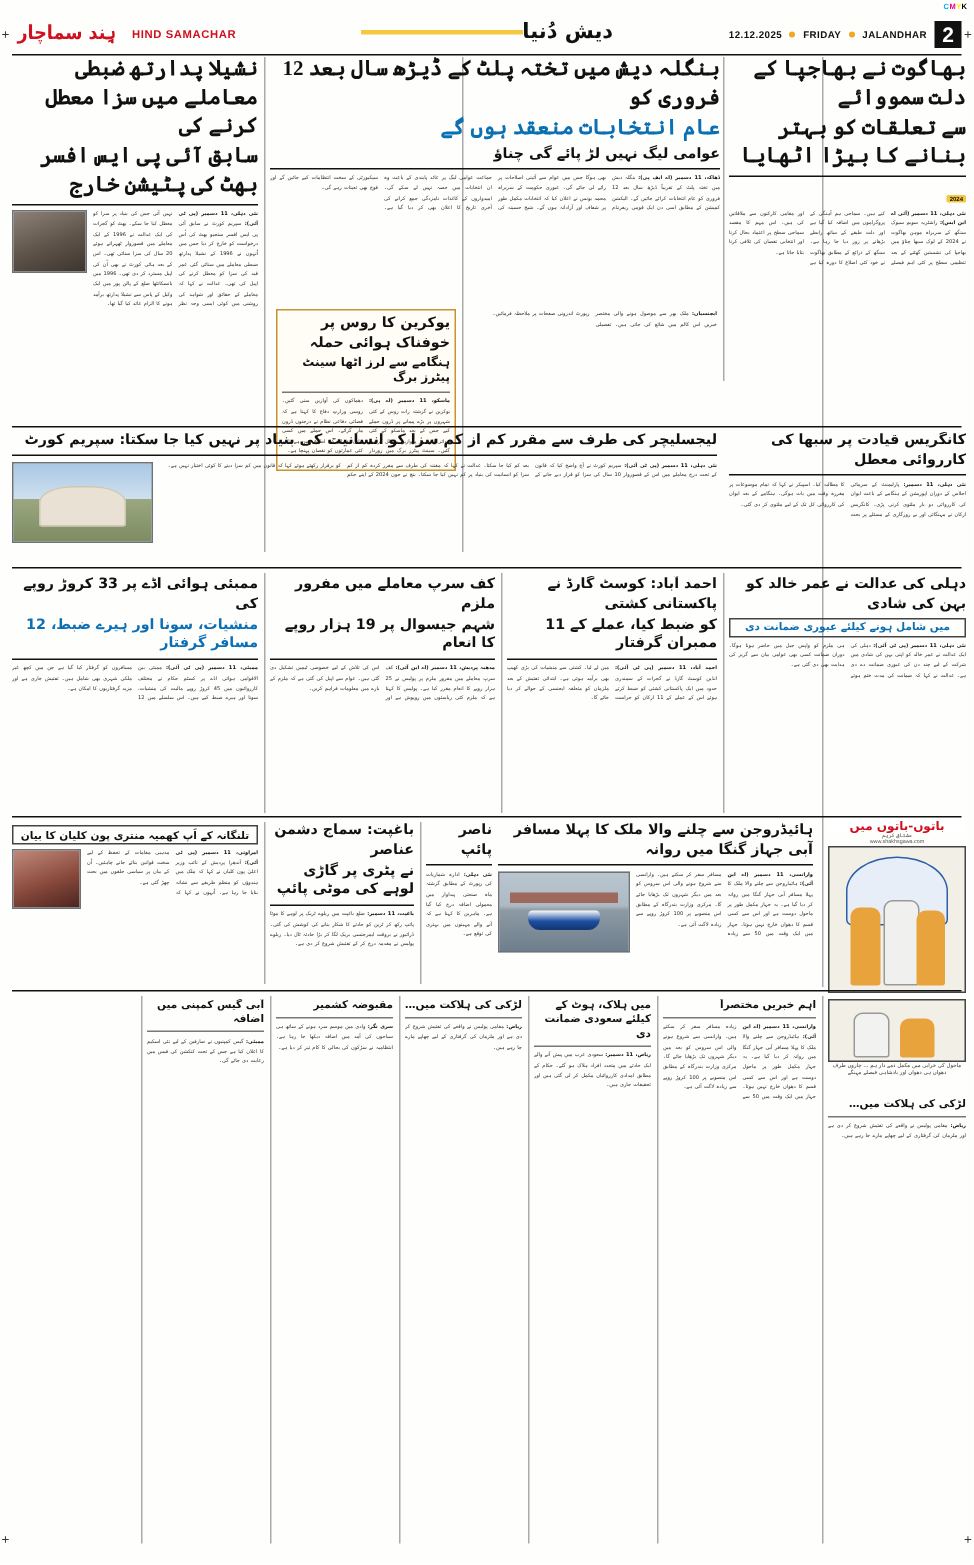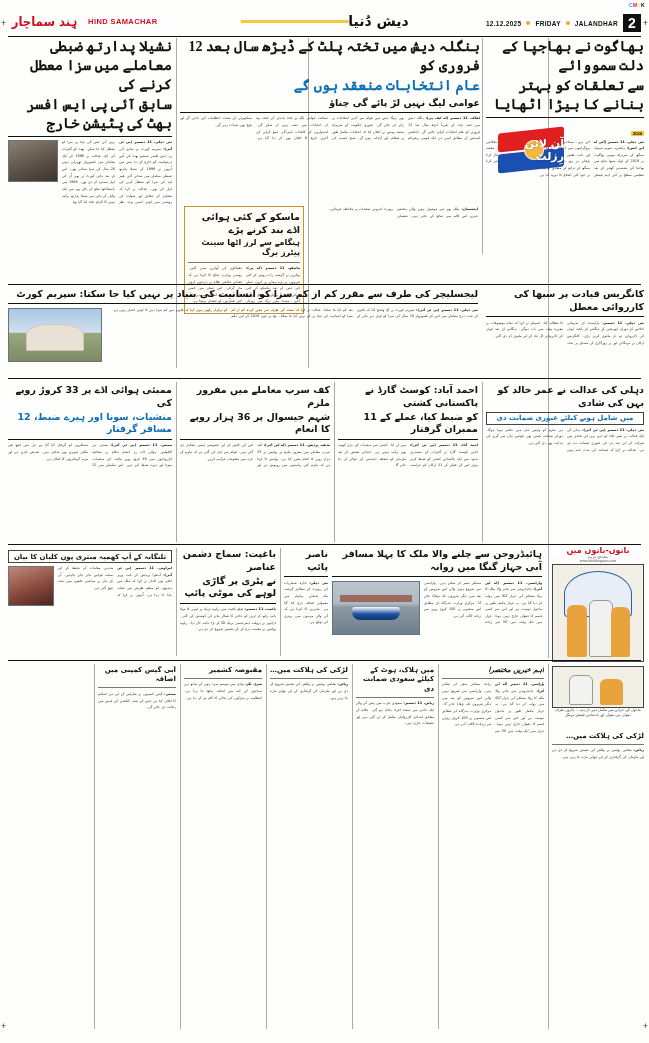--- a/index.html
+++ b/index.html
@@ -264,29 +264,23 @@
     </div>
 
     <div class="block" style="left:478px;top:0;width:158px;height:210px;">
       <div class="hl hl-lg">بھاگوت نے بھاجپا کے دلت سمووائے</div>
       <div class="hl hl-lg" style="margin-top:1px;">سے تعلقات کو بہتر بنانے کا بیڑا اٹھایا</div>
       <div class="hrule"></div>
       <div style="text-align:right;"><span class="badge-yellow">2024</span></div>
       <div class="body c3"><span class="dateline">نئی دہلی، 11 دسمبر (آئی اے این ایس):</span> <span>راشٹریہ سویم سیوک سنگھ کے سربراہ موہن بھاگوت نے 2024 کے لوک سبھا چناؤ میں بھاجپا کی نشستیں گھٹنے کے بعد تنظیمی سطح پر کئی اہم فیصلے کیے ہیں۔ سماجی ہم آہنگی کے پروگراموں میں اضافہ کیا گیا ہے اور دلت طبقے کے ساتھ رابطے بڑھانے پر زور دیا جا رہا ہے۔ سنگھ کے ذرائع کے مطابق بھاگوت نے خود کئی اضلاع کا دورہ کیا ہے اور مقامی کارکنوں سے ملاقاتیں کی ہیں۔ اس مہم کا مقصد سماجی سطح پر اعتماد بحال کرنا اور انتخابی نقصان کی تلافی کرنا بتایا جاتا ہے۔</span></div>
     </div>
 
-    <div class="adlogo" style="position:absolute;left:490px;top:88px;width:66px;height:48px;">
-      <div class="red"></div>
-      <div class="blue"></div>
-      <div class="coin"></div>
-      <div class="urdu">آن لائن رِزلٹ</div>
-    </div>
 
     <div class="block" style="left:176px;top:168px;width:120px;height:108px;border:1.2px solid #c8922e;padding:3px;background:#fffdf6;">
-      <div class="hl hl-md" style="margin-top:1px;">ماسکو کے کئی ہوائی اڈے بند کرنے پڑے</div>
+      <div class="hl hl-md">یوکرین کا روس پر خوفناک ہوائی حملہ</div>
       <div class="hl hl-sm" style="margin-top:1px;">ہنگامے سے لرز اٹھا سینٹ پیٹرز برگ</div>
       <div class="hrule thin"></div>
       <div class="body c2"><span class="dateline">ماسکو، 11 دسمبر (اے پی):</span> <span>یوکرین نے گزشتہ رات روس کے کئی شہروں پر بڑے پیمانے پر ڈرون حملے کیے جس کے بعد ماسکو کے کئی ہوائی اڈوں پر پروازیں معطل کر دی گئیں۔ سینٹ پیٹرز برگ میں زوردار دھماکوں کی آوازیں سنی گئیں۔ روسی وزارتِ دفاع کا کہنا ہے کہ فضائی دفاعی نظام نے درجنوں ڈرون مار گرائے۔ اس حملے میں کسی جانی نقصان کی اطلاع نہیں ہے تاہم کئی عمارتوں کو نقصان پہنچا ہے۔</span></div>
     </div>
 
     <div class="block" style="left:304px;top:168px;width:166px;height:110px;">
       <div class="body c2"><span class="dateline">ایجنسیاں:</span> <span>ملک بھر سے موصول ہونے والی مختصر خبریں اس کالم میں شائع کی جاتی ہیں۔ تفصیلی رپورٹ اندرونی صفحات پر ملاحظہ فرمائیں۔</span></div>
     </div>
 
     <div class="rule-h" style="top:246px;"></div>
@@ -314,21 +308,21 @@
 
     <div class="block" style="left:0;top:346px;width:164px;height:155px;">
       <div class="hl hl-md">ممبئی ہوائی اڈے پر 33 کروڑ روپے کی</div>
       <div class="hl hl-md" style="margin-top:1px;"><span class="accent">منشیات، سونا اور ہیرے ضبط، 12 مسافر گرفتار</span></div>
       <div class="hrule"></div>
       <div class="body c2"><span class="dateline">ممبئی، 11 دسمبر (پی ٹی آئی):</span> <span>ممبئی بین الاقوامی ہوائی اڈے پر کسٹم حکام نے مختلف کارروائیوں میں 45 کروڑ روپے مالیت کی منشیات، سونا اور ہیرے ضبط کیے ہیں۔ اس سلسلے میں 12 مسافروں کو گرفتار کیا گیا ہے جن میں کچھ غیر ملکی شہری بھی شامل ہیں۔ تفتیش جاری ہے اور مزید گرفتاریوں کا امکان ہے۔</span></div>
     </div>
 
     <div class="block" style="left:172px;top:346px;width:150px;height:155px;">
       <div class="hl hl-md">کف سرپ معاملے میں مفرور ملزم</div>
-      <div class="hl hl-md" style="margin-top:1px;">شہم جیسوال پر 36 ہزار روپے کا انعام</div>
+      <div class="hl hl-md" style="margin-top:1px;">شہم جیسوال پر 19 ہزار روپے کا انعام</div>
       <div class="hrule"></div>
       <div class="body c2"><span class="dateline">مدھیہ پردیش، 11 دسمبر (اے این آئی):</span> <span>کف سرپ معاملے میں مفرور ملزم پر پولیس نے 25 ہزار روپے کا انعام مقرر کیا ہے۔ پولیس کا کہنا ہے کہ ملزم کئی ریاستوں میں روپوش ہے اور اس کی تلاش کے لیے خصوصی ٹیمیں تشکیل دی گئی ہیں۔ عوام سے اپیل کی گئی ہے کہ ملزم کے بارے میں معلومات فراہم کریں۔</span></div>
     </div>
 
     <div class="block" style="left:330px;top:346px;width:140px;height:155px;">
       <div class="hl hl-md">احمد آباد: کوسٹ گارڈ نے پاکستانی کشتی</div>
       <div class="hl hl-md" style="margin-top:1px;">کو ضبط کیا، عملے کے 11 ممبران گرفتار</div>
       <div class="hrule"></div>
       <div class="body c2"><span class="dateline">احمد آباد، 11 دسمبر (پی ٹی آئی):</span> <span>انڈین کوسٹ گارڈ نے گجرات کے سمندری حدود میں ایک پاکستانی کشتی کو ضبط کرتے ہوئے اس کے عملے کے 11 ارکان کو حراست میں لے لیا۔ کشتی سے منشیات کی بڑی کھیپ بھی برآمد ہوئی ہے۔ ابتدائی تفتیش کے بعد ملزمان کو متعلقہ ایجنسی کے حوالے کر دیا جائے گا۔</span></div>
     </div>
@@ -411,21 +405,21 @@
       <div class="hrule thin"></div>
       <div class="body"><span class="dateline">ریاض:</span> <span>مقامی پولیس نے واقعے کی تفتیش شروع کر دی ہے اور ملزمان کی گرفتاری کے لیے چھاپے مارے جا رہے ہیں۔</span></div>
     </div>
 
     <div class="block" style="left:348px;top:628px;width:78px;bottom:2px;height:auto;">
       <div class="hl hl-xs">میں ہلاک، ہوٹ کے کیلئے سعودی ضمانت دی</div>
       <div class="hrule thin"></div>
       <div class="body"><span class="dateline">ریاض، 11 دسمبر:</span> <span>سعودی عرب میں پیش آنے والے ایک حادثے میں متعدد افراد ہلاک ہو گئے۔ حکام کے مطابق امدادی کارروائیاں مکمل کر لی گئی ہیں اور تحقیقات جاری ہیں۔</span></div>
     </div>
 
-    <div class="block" style="left:434px;top:628px;width:102px;bottom:2px;height:auto;font-style:italic;">
+    <div class="block" style="left:434px;top:628px;width:102px;bottom:2px;height:auto;">
       <div class="hl hl-xs">اہم خبریں مختصراً</div>
       <div class="hrule thin"></div>
       <div class="body c2"><span class="dateline">وارانسی، 11 دسمبر (اے این آئی):</span> <span>ہائیڈروجن سے چلنے والا ملک کا پہلا مسافر آبی جہاز گنگا میں روانہ کر دیا گیا ہے۔ یہ جہاز مکمل طور پر ماحول دوست ہے اور اس سے کسی قسم کا دھواں خارج نہیں ہوتا۔ جہاز میں ایک وقت میں 50 سے زیادہ مسافر سفر کر سکتے ہیں۔ وارانسی سے شروع ہونے والی اس سروس کو بعد میں دیگر شہروں تک بڑھایا جائے گا۔ مرکزی وزارت بندرگاہ کے مطابق اس منصوبے پر 100 کروڑ روپے سے زیادہ لاگت آئی ہے۔</span></div>
     </div>
 
     <div class="block" style="left:544px;top:628px;width:92px;height:60px;">
       <div class="cartoon-box" style="height:40px;">
         <div class="fig a" style="left:18%;width:24%;height:70%;background:#f2f2f0;border:1px solid #999;"></div>
         <div class="fig c" style="left:52%;width:26%;height:66%;background:#e8a33d;"></div>
       </div>

